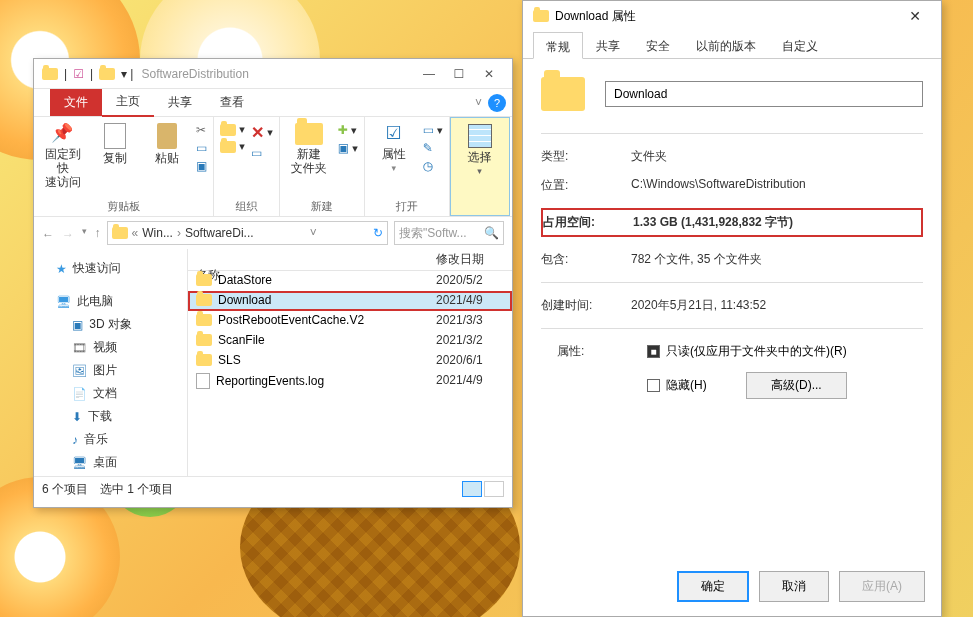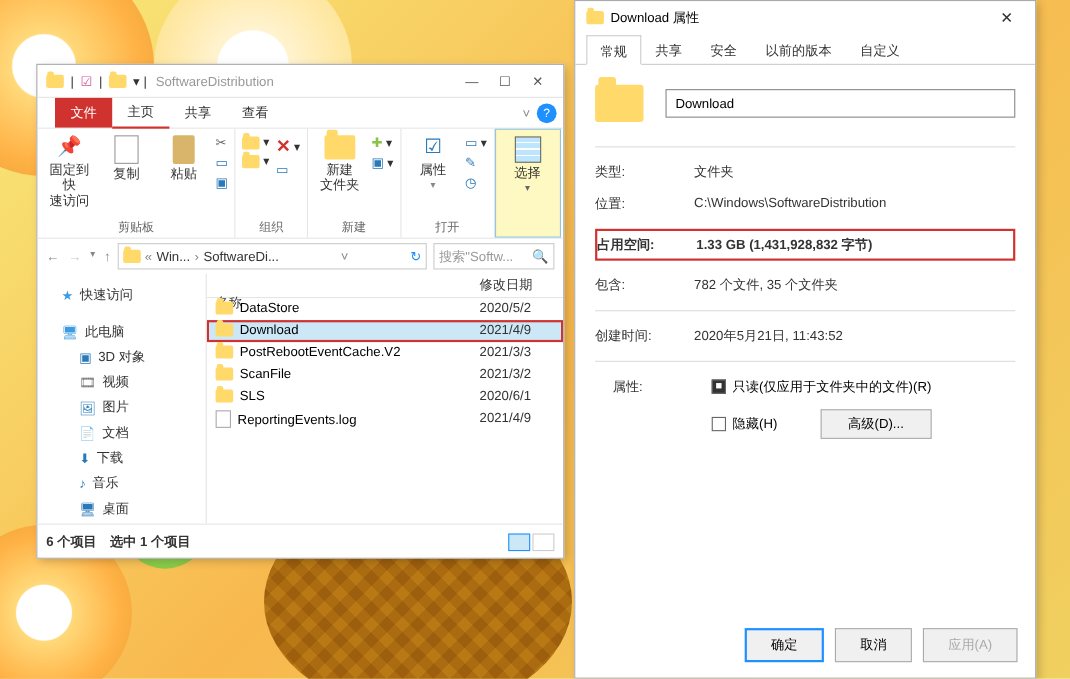--- a/index.html
+++ b/index.html
@@ -71,21 +71,21 @@
 
 .content{flex:1;overflow:hidden;}
 .col-head{display:flex;border-bottom:1px solid #e5e5e5;height:22px;align-items:center;padding-left:8px;color:#333;}
 .col-name{width:240px;margin-top:32px;}
 .file-row{display:flex;align-items:flex-start;padding:2px 8px;height:20px;}
 .file-row .fname{display:flex;align-items:center;gap:6px;width:240px;}
 .file-row.selected{background:#cce8f7;border:2px solid #d0322f;padding:0 6px;}
 .file-row .date{color:#333;}
 .ico-txt{width:14px;height:16px;border:1px solid #aaa;background:#fff;}
 
-.status-bar{height:24px;display:flex;align-items:flex-end;padding:0 8px;font-size:11px;color:#333;font-weight:bold;}
+.status-bar{height:24px;display:flex;align-items:center;padding:0 8px;font-size:11px;color:#333;}
 .status-bar .right{margin-left:auto;display:flex;gap:2px;}
 .view-btn{width:20px;height:16px;border:1px solid #ccc;}
 .view-btn.active{background:#cce8f7;border-color:#1e90ff;}
 
 
 .props{left:522px;top:0;width:420px;height:617px;}
 .props-titlebar{height:30px;display:flex;align-items:center;padding:0 10px;}
 .props-title{display:flex;align-items:center;gap:6px;}
 .props-titlebar .close{margin-left:auto;font-size:14px;color:#333;padding:2px 10px;}
 .props-tabs{height:28px;display:flex;border-bottom:1px solid #ccc;padding:0 10px;gap:0;}

